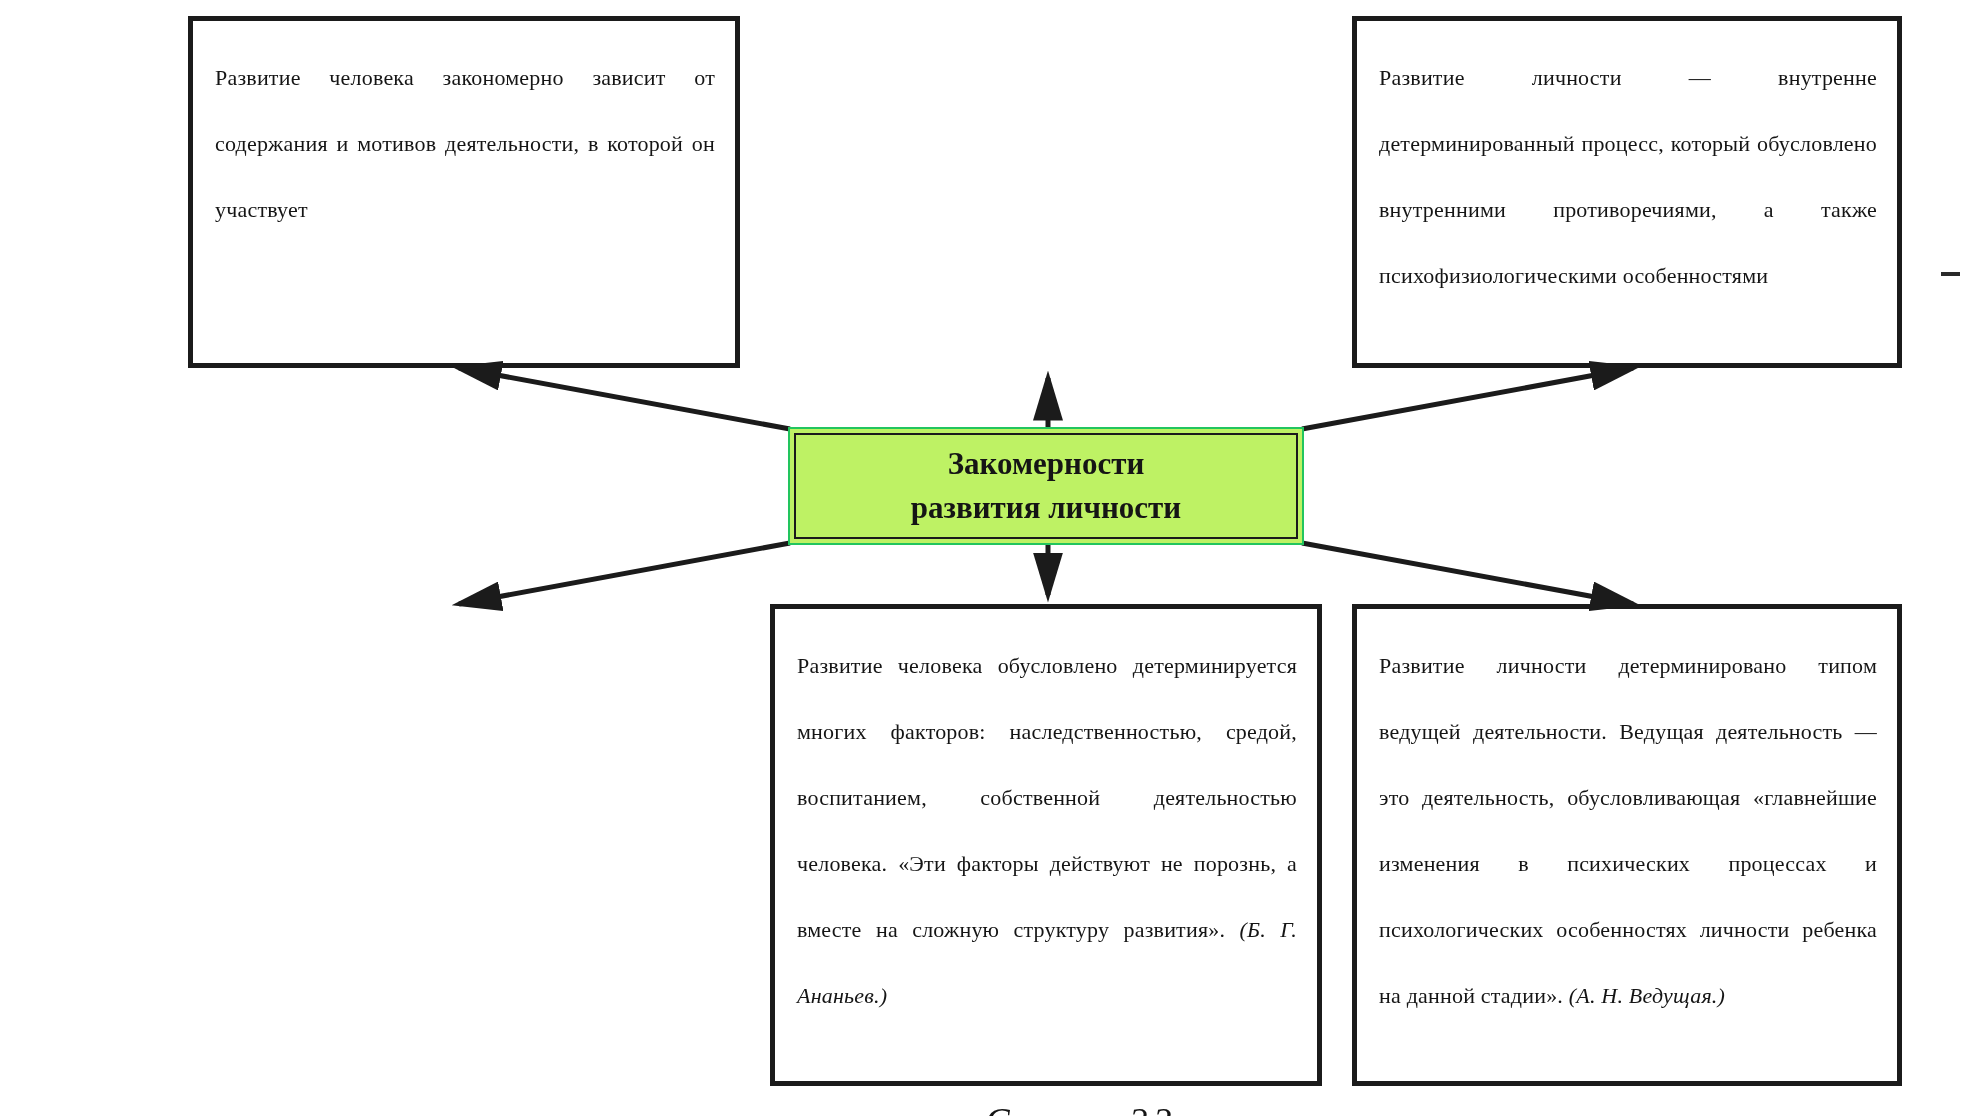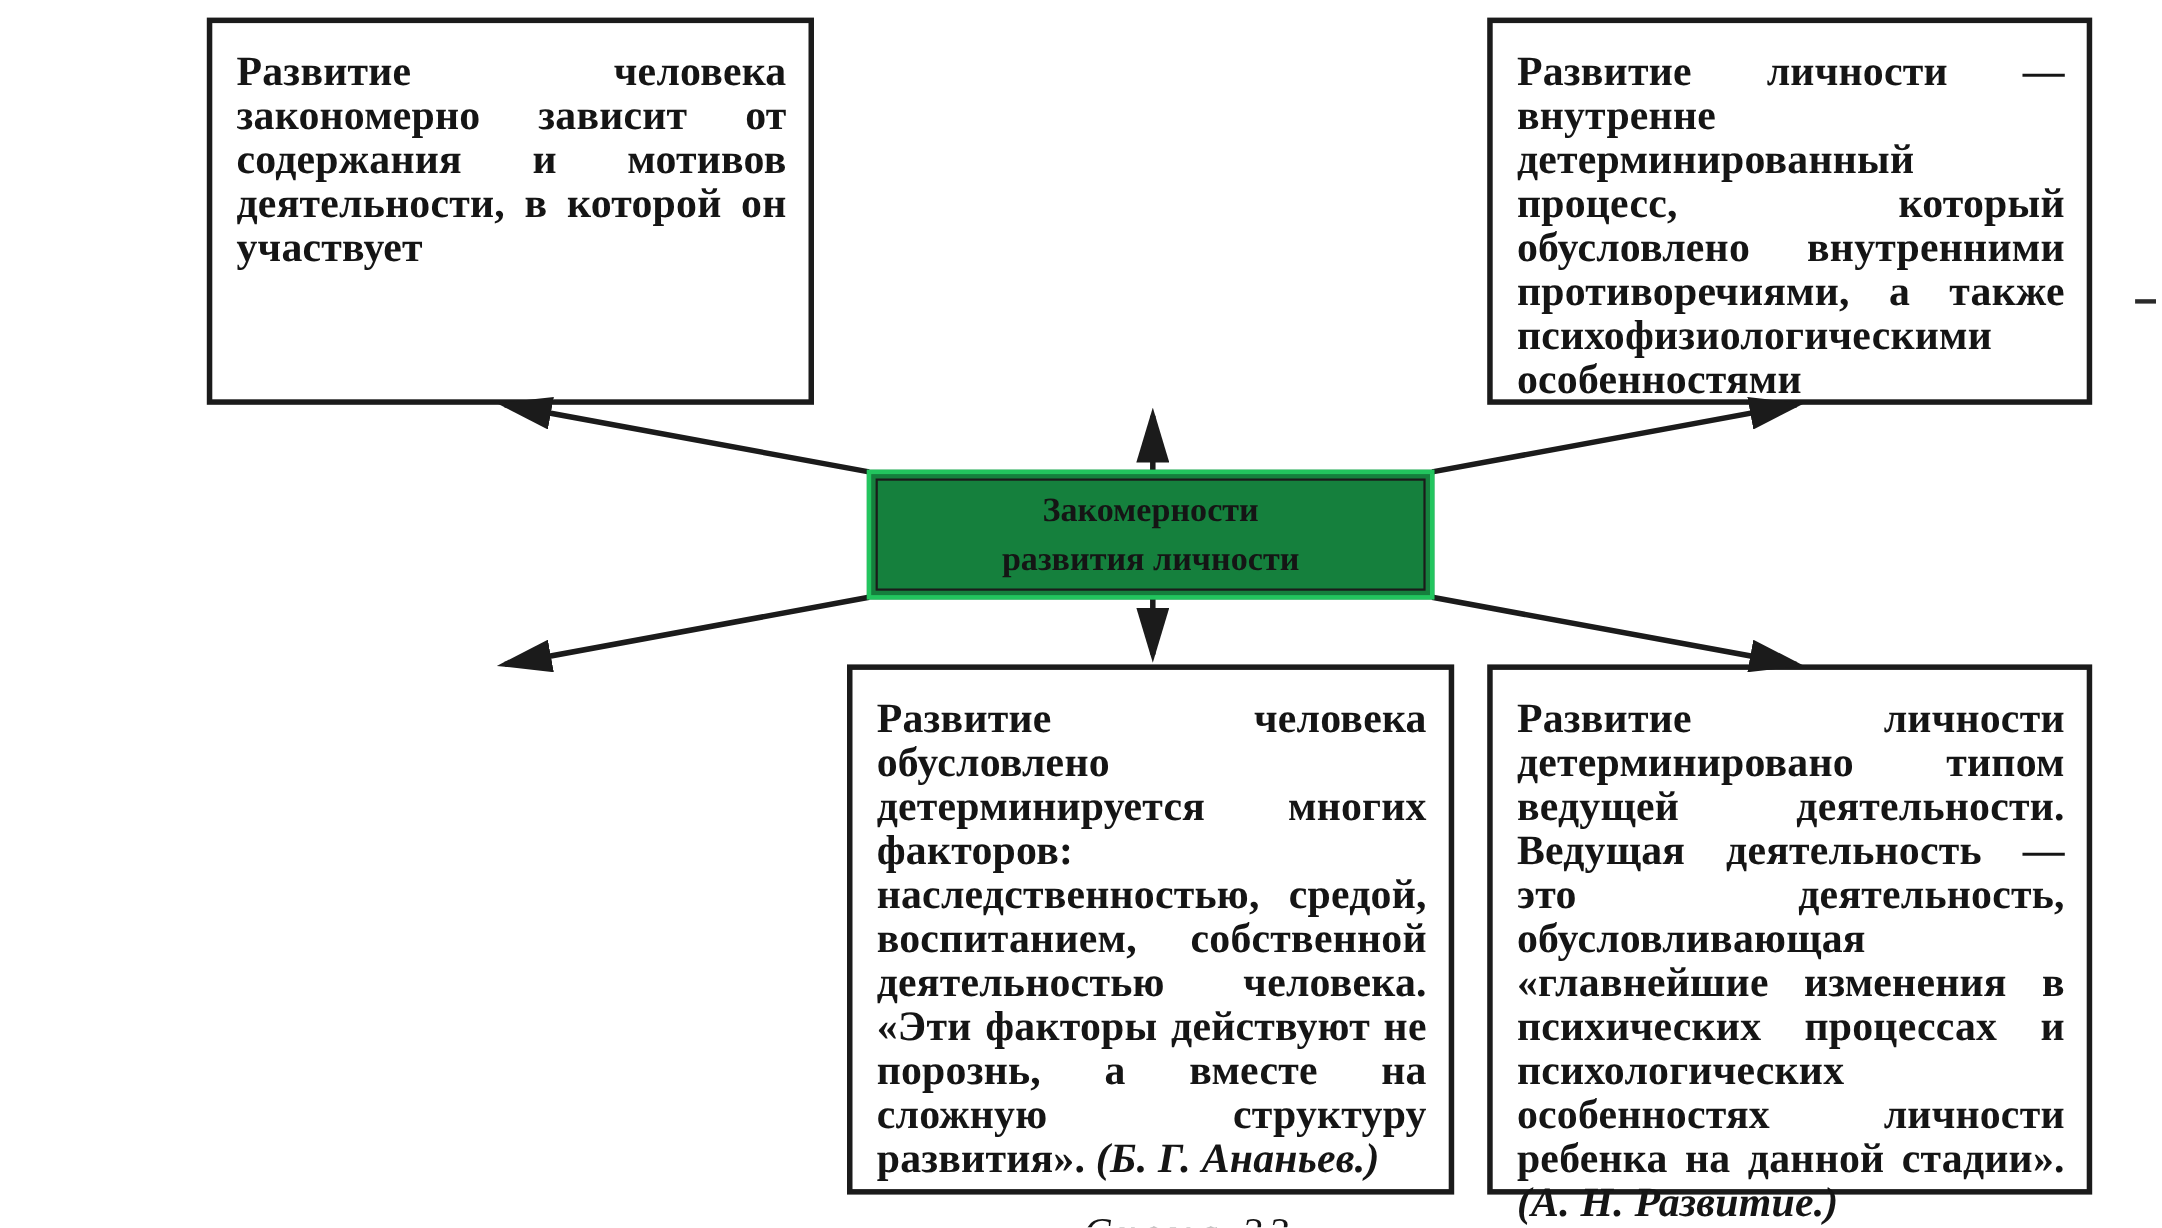--- a/index.html
+++ b/index.html
@@ -24,40 +24,39 @@
   .box {
     position: absolute;
     box-sizing: border-box;
     background: #ffffff;
     border: 5px solid #1b1b1b;
     padding: 24px 20px 10px 22px;
     z-index: 1;
   }
   .box p {
     margin: 0;
-    font-size: 38px;
-    line-height: 40px;
+    font-size: 22px;
+    line-height: 66px;
     text-align: justify;
     text-align-last: left;
     letter-spacing: 0.2px;
-    font-weight: bold;
   }
   .cite { font-style: italic; }
   .box-top-left     { left: 188px;  top: 16px;  width: 552px; height: 352px; }
   .box-top-middle   { left: 770px;  top: 16px;  width: 552px; height: 352px; }
   .box-top-right    { left: 1352px; top: 16px;  width: 550px; height: 352px; }
   .box-bottom-left  { left: 188px;  top: 604px; width: 552px; height: 482px; }
   .box-bottom-middle{ left: 770px;  top: 604px; width: 552px; height: 482px; }
   .box-bottom-right { left: 1352px; top: 604px; width: 550px; height: 482px; }
   .box-center {
     left: 788px; top: 427px; width: 516px; height: 118px;
     position: absolute;
     box-sizing: border-box;
-    background: #15803d;
-    border: 4px solid #22c55e;
+    background: #bef264;
+    border: 2px solid #22c55e;
     z-index: 3;
     padding: 0;
   }
   .box-center-inner {
     position: absolute;
     left: 4px; right: 4px; top: 4px; bottom: 4px;
     border: 2px solid #1b1b1b;
     display: flex;
     align-items: center;
     justify-content: center;
@@ -122,20 +121,20 @@
 развития личности</p>
     </div>
   </div>
 
 
   <div class="box box-bottom-middle">
     <p><span>Развитие человека обусловлено детерминируется многих факторов: наследственностью, средой, воспитанием, собственной деятельностью человека. «Эти факторы действуют не порознь, а вместе на сложную структуру развития».</span> <i class="cite">(Б. Г. Ананьев.)</i></p>
   </div>
 
   <div class="box box-bottom-right">
-    <p><span>Развитие личности детерминировано типом ведущей деятельности. Ведущая деятельность — это деятельность, обусловливающая «главнейшие изменения в психических процессах и психологических особенностях личности ребенка на данной стадии».</span> <i class="cite">(А. Н. Развитие.)</i></p>
+    <p><span>Развитие личности детерминировано типом ведущей деятельности. Ведущая деятельность — это деятельность, обусловливающая «главнейшие изменения в психических процессах и психологических особенностях личности ребенка на данной стадии».</span> <i class="cite">(А. Н. Ведущая.)</i></p>
   </div>
 
   <div class="caption">Схема 23</div>
 
   <div class="scan-speck"></div>
 
 </div>
 
 </body></html>

